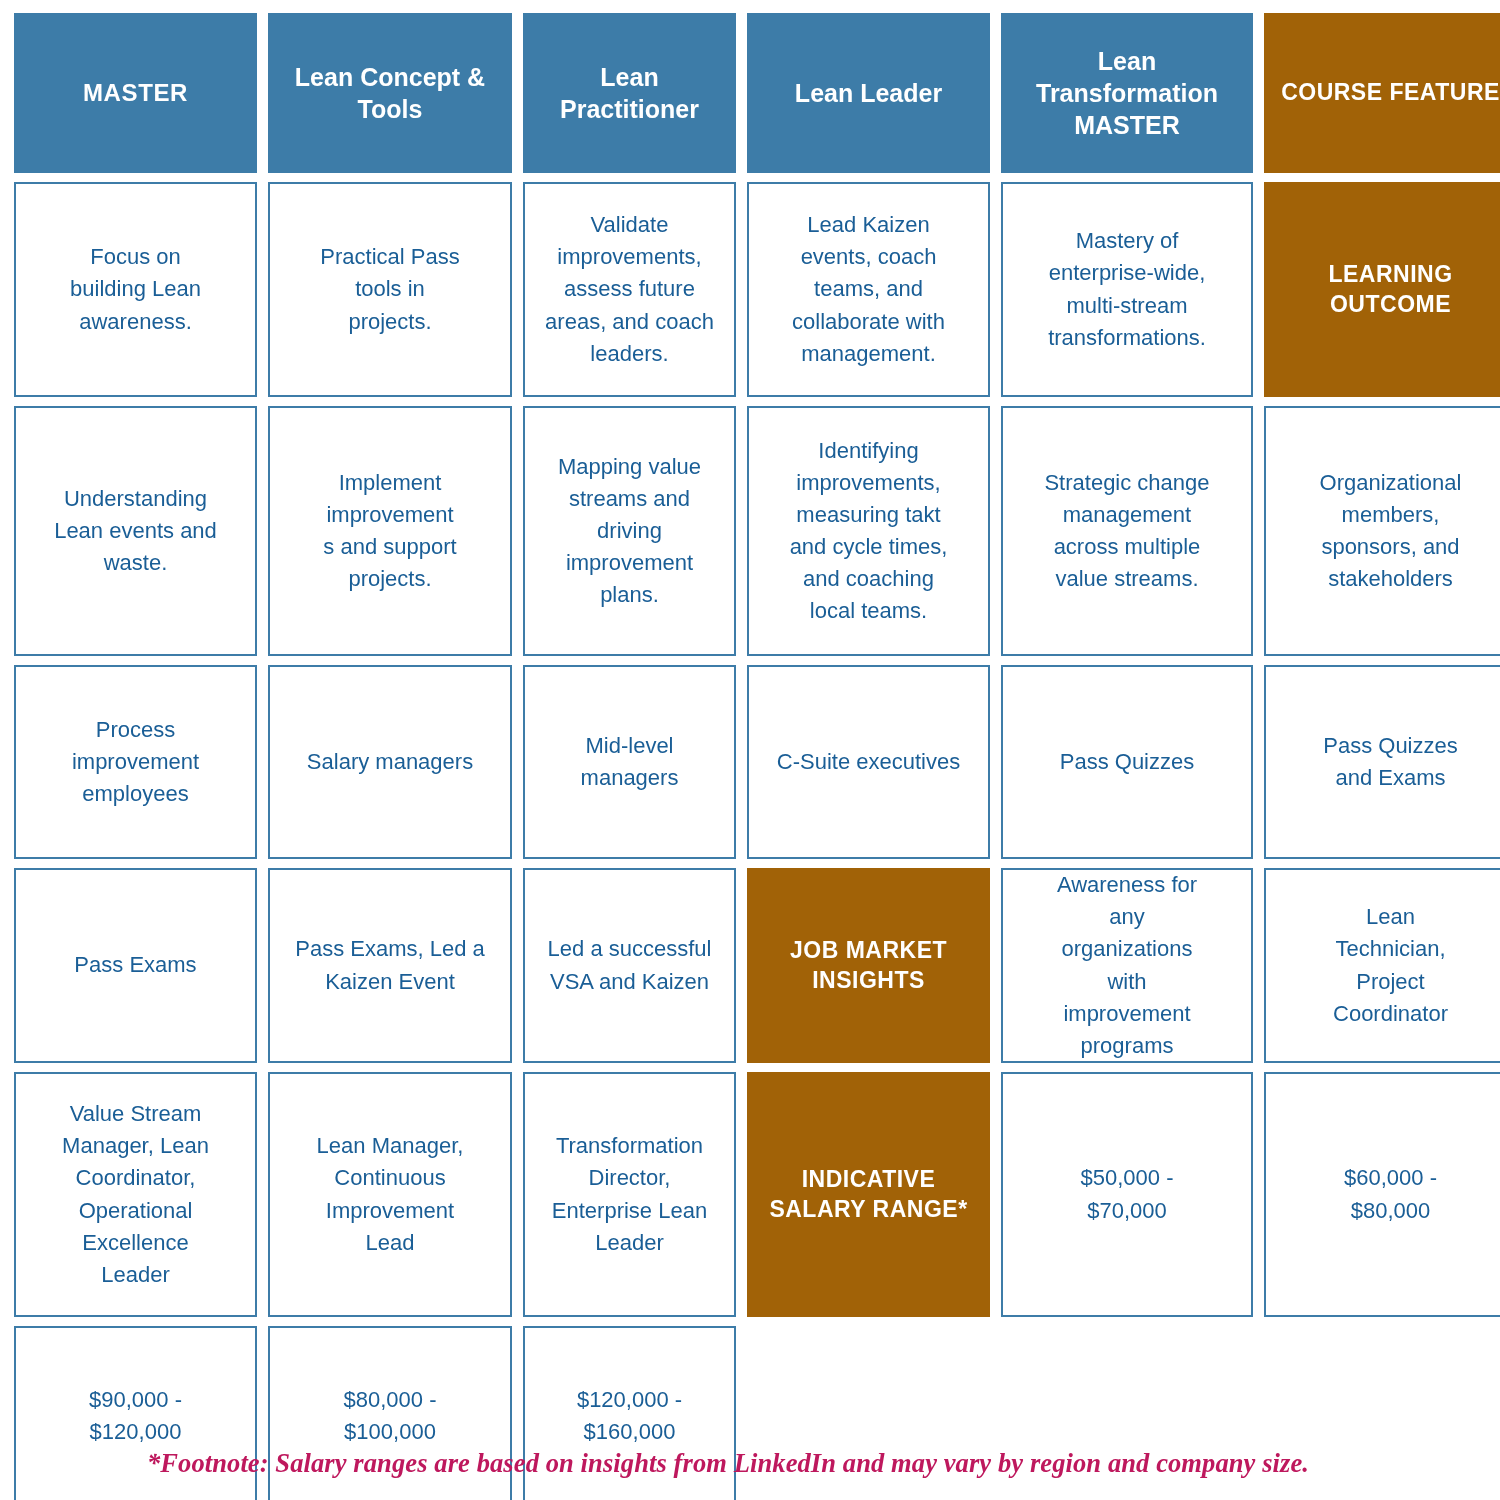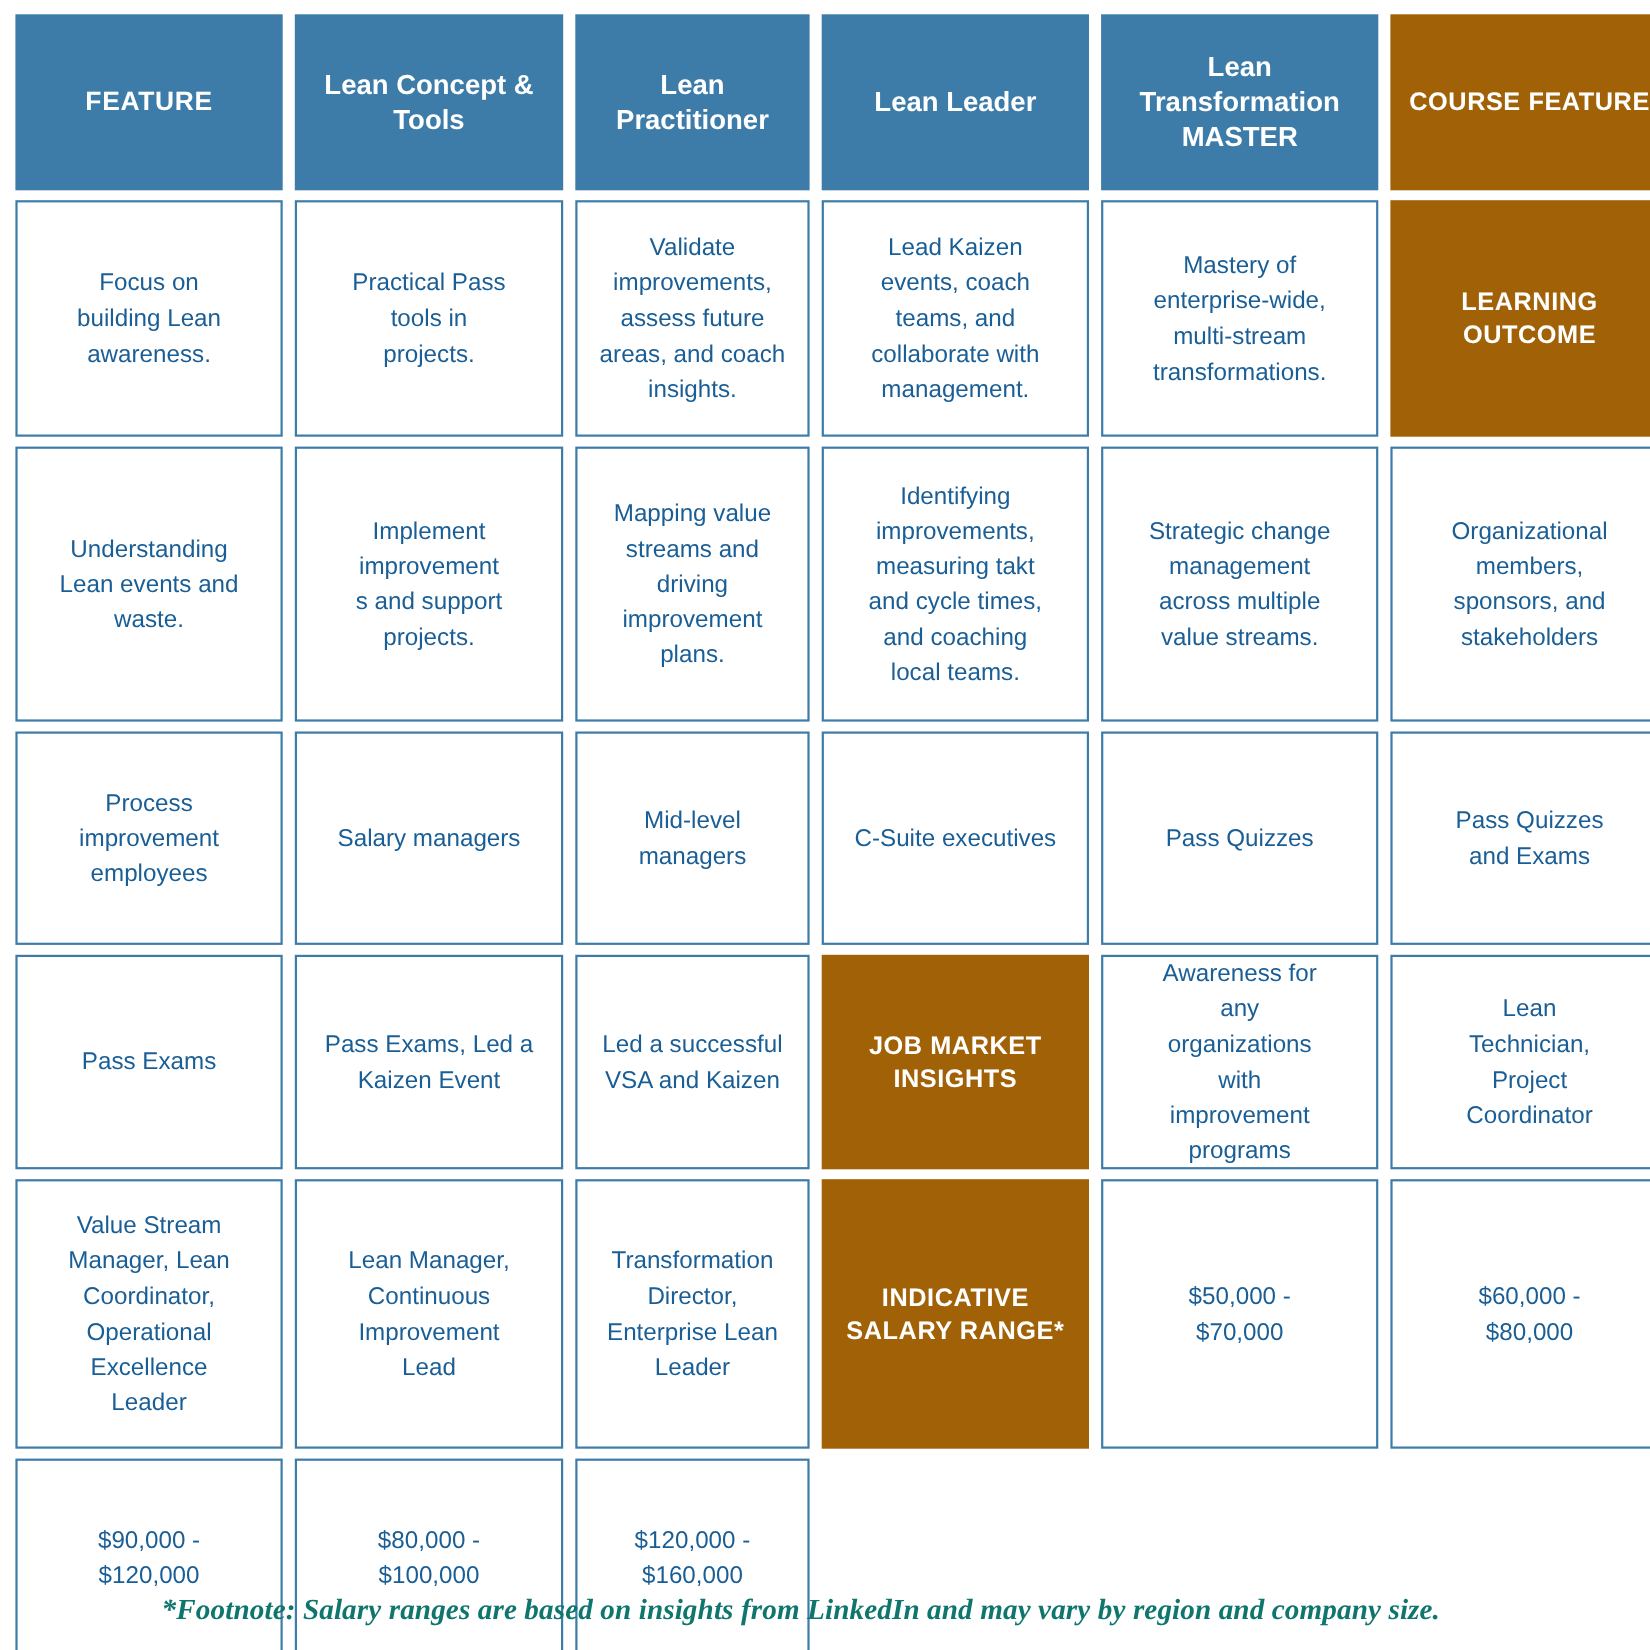--- a/index.html
+++ b/index.html
@@ -83,32 +83,32 @@
   .footnote {
     position: absolute;
     left: 0;
     top: 1448px;
     width: 1456px;
     text-align: center;
     font-family: "Liberation Serif", serif;
     font-style: italic;
     font-weight: bold;
     font-size: 26.5px;
-    color: #0f766e;
+    color: #be185d;
     letter-spacing: 0.1px;
   }
 </style>
 </head>
 <body>
 
 <div id="sheet">
 
   <div class="grid">
 
-    <div class="hcell program">FEATURE</div>
+    <div class="hcell program">MASTER</div>
     <div class="hcell">Lean Concept
 &amp; Tools</div>
     <div class="hcell">Lean
 Practitioner</div>
     <div class="hcell">Lean Leader</div>
     <div class="hcell">Lean
 Transformation
 MASTER</div>
 
     <div class="lcell">COURSE
@@ -116,21 +116,21 @@
     <div class="bcell">Focus on
 building Lean
 awareness.</div>
     <div class="bcell">Practical Pass
 tools in
 projects.</div>
     <div class="bcell">Validate
 improvements,
 assess future
 areas, and coach
-insights.</div>
+leaders.</div>
     <div class="bcell">Lead Kaizen
 events, coach
 teams, and
 collaborate with
 management.</div>
     <div class="bcell">Mastery of
 enterprise-wide,
 multi-stream
 transformations.</div>
 

